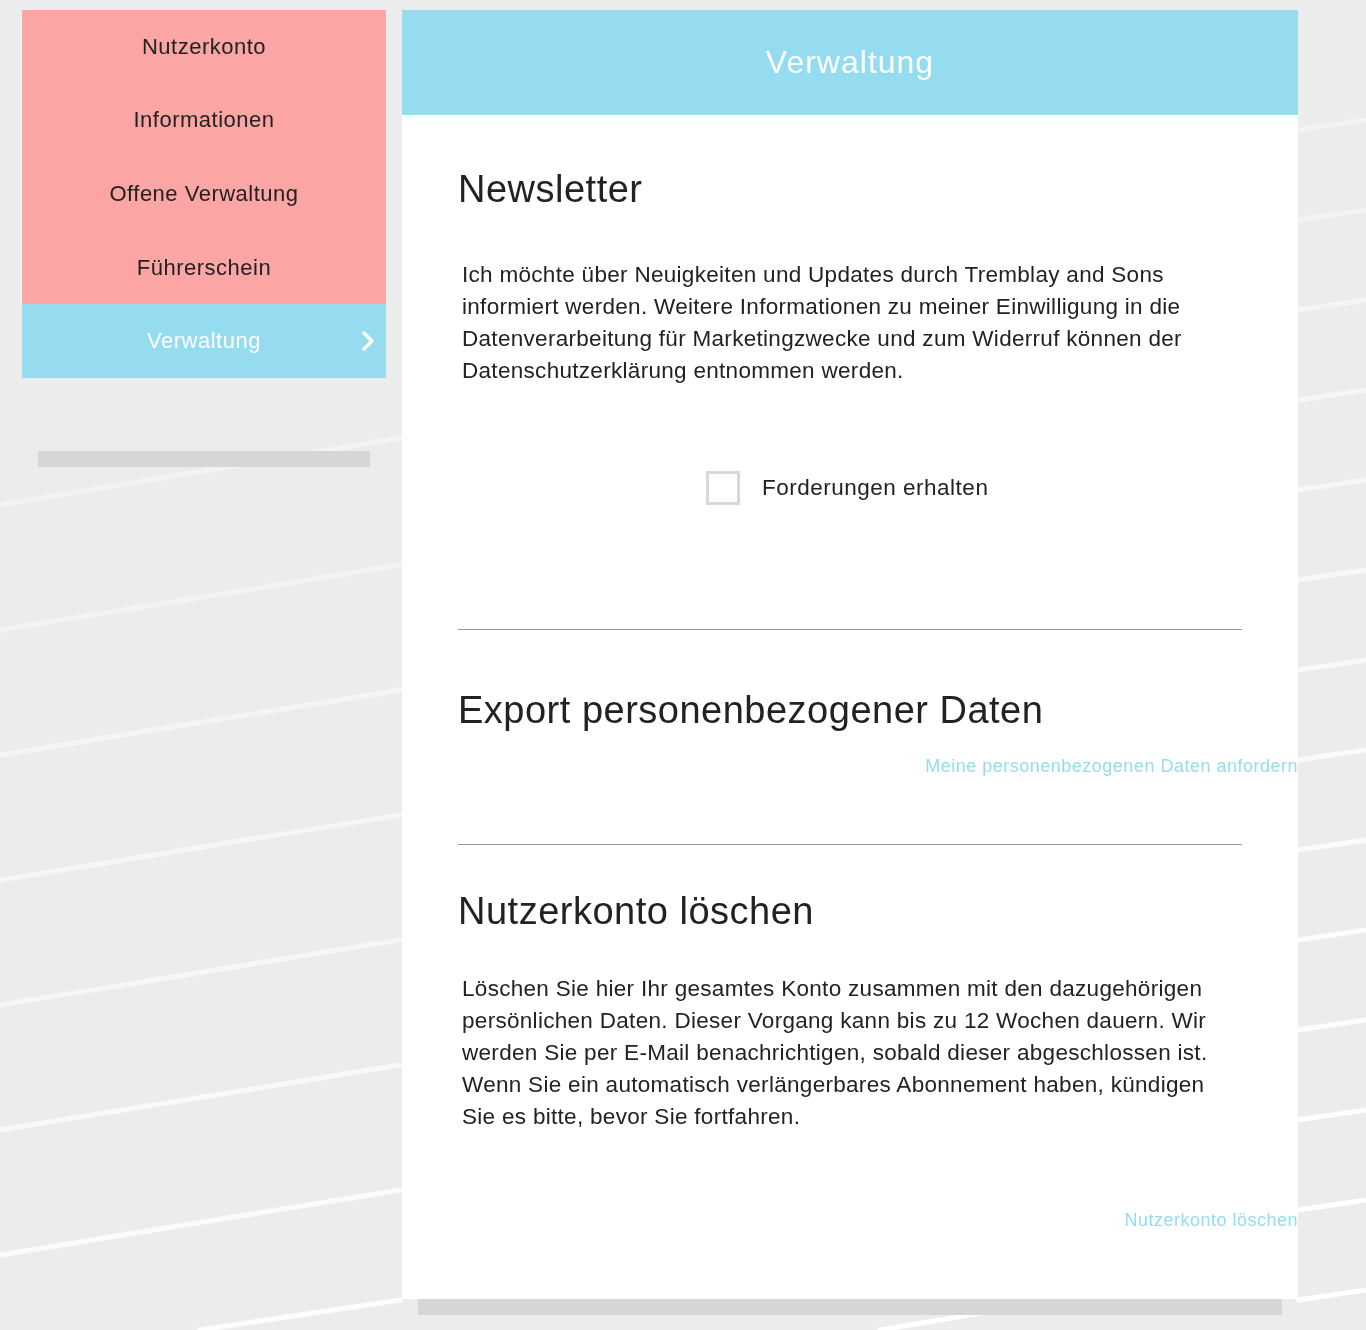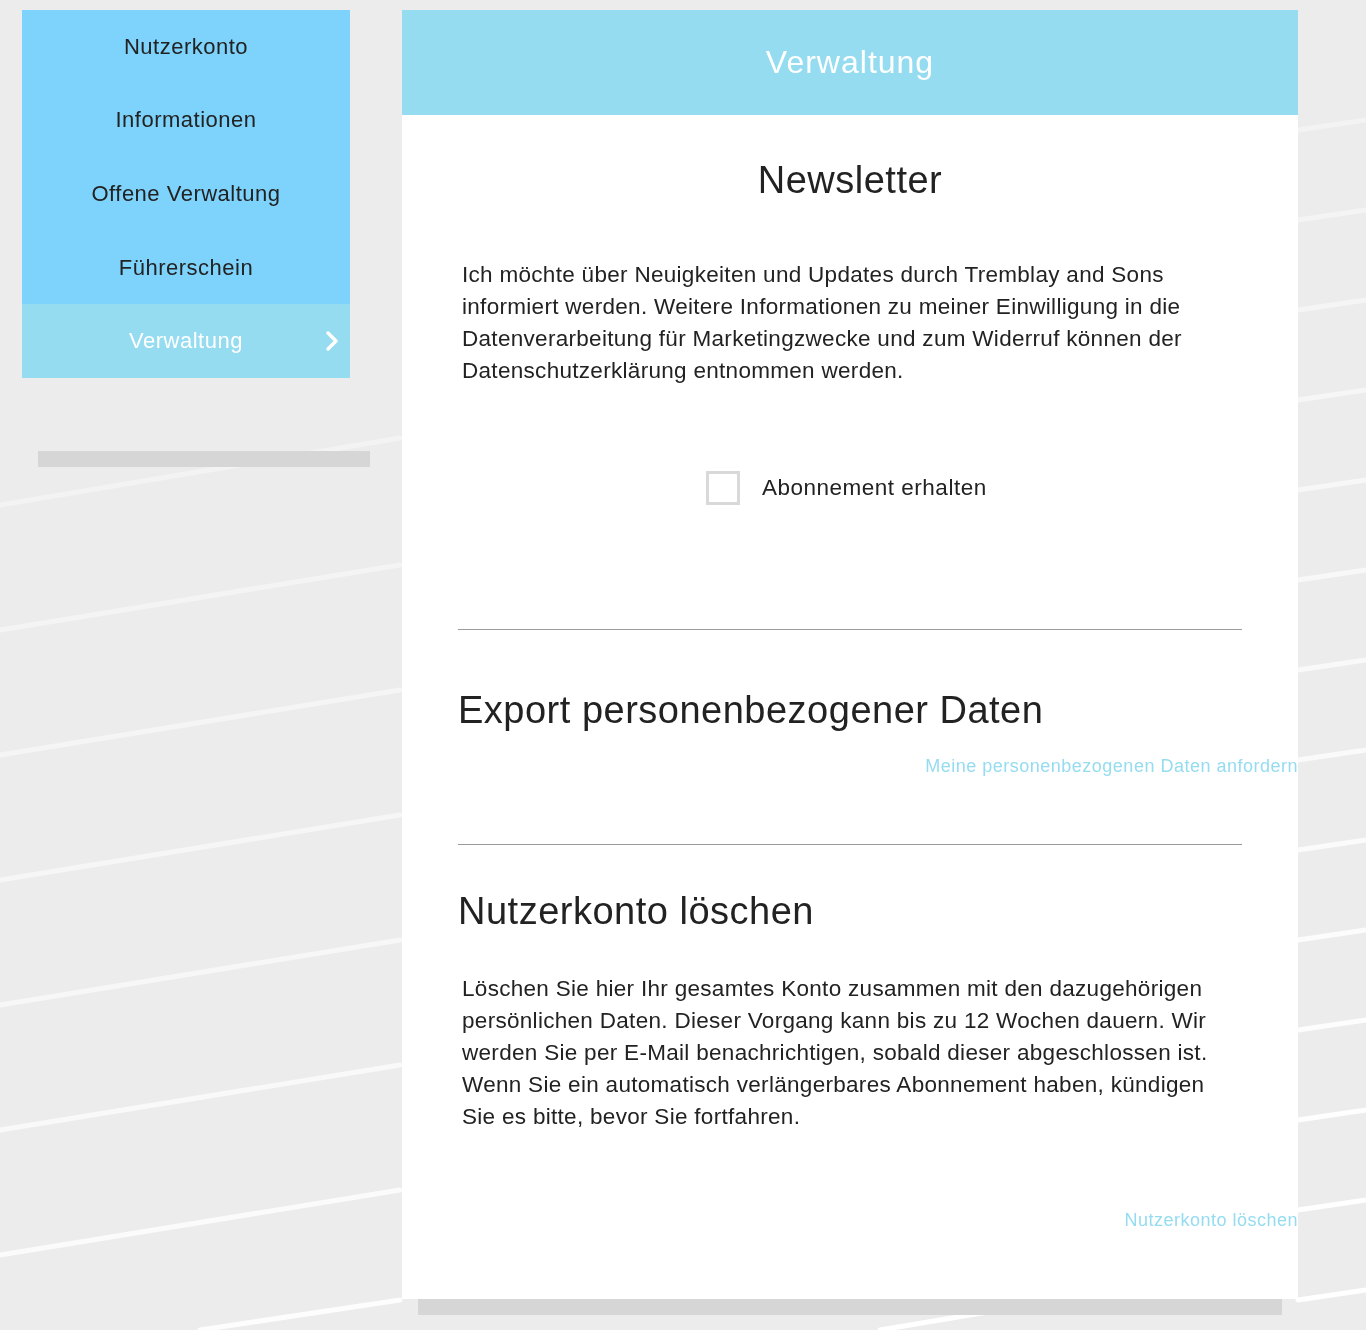--- a/index.html
+++ b/index.html
@@ -4,22 +4,22 @@
   <style>
     html, body { margin: 0; padding: 0; }
     body {
       width: 1366px; height: 1330px; position: relative; overflow: hidden;
       background: #ececec;
       font-family: "Liberation Sans", sans-serif;
       color: #222;
     }
     .bg-stripes { position: absolute; inset: 0; z-index: 0; }
     .sidebar {
-      position: absolute; left: 22px; top: 10px; width: 328px;
-      background: #7dd3fc; z-index: 2;
+      position: absolute; left: 22px; top: 10px; width: 364px;
+      background: #fca5a5; z-index: 2;
     }
     .sidebar-shadow {
       position: absolute; left: 38px; top: 451px; width: 332px; height: 16px;
       background: #d6d6d6; z-index: 1;
     }
     .nav-item {
       height: 73.6px; display: flex; align-items: center; justify-content: center;
       font-size: 22px; color: #222; letter-spacing: 0.5px; position: relative; cursor: pointer;
     }
     .nav-item.active { background: #95dcf1; color: #fff; }
@@ -107,25 +107,25 @@
       <polyline points="4,4 12,12 4,20" fill="none" stroke="#ffffff" stroke-width="3.5" stroke-linecap="round" stroke-linejoin="round"></polyline>
     </svg>
   </div>
 </nav>
 <div class="sidebar-shadow"></div>
 
 <main class="card">
   <div class="card-header">Verwaltung</div>
 
   <section>
-    <h2 class="content" style="top:149px;text-align:center;">Newsletter</h2>
+    <h2 class="content" style="top:158px;">Newsletter</h2>
     <p class="content" style="top:245px;">Ich möchte über Neuigkeiten und Updates durch Tremblay and Sons informiert werden. Weitere Informationen zu meiner Einwilligung in die Datenverarbeitung für Marketingzwecke und zum Widerruf können der Datenschutzerklärung entnommen werden.</p>
     <label class="checkbox-row">
       <span class="checkbox"></span>
-      <span class="checkbox-label">Abonnement erhalten</span>
+      <span class="checkbox-label">Forderungen erhalten</span>
     </label>
   </section>
 
   <div class="divider" style="top:619px;"></div>
 
   <section>
     <h2 class="content" style="top:679px;">Export personenbezogener Daten</h2>
     <button class="link" style="top:746px;">Meine personenbezogenen Daten anfordern</button>
   </section>
 

